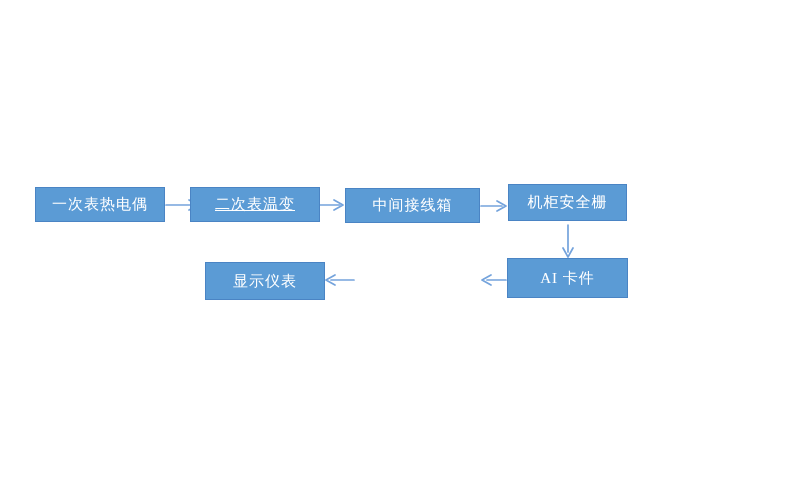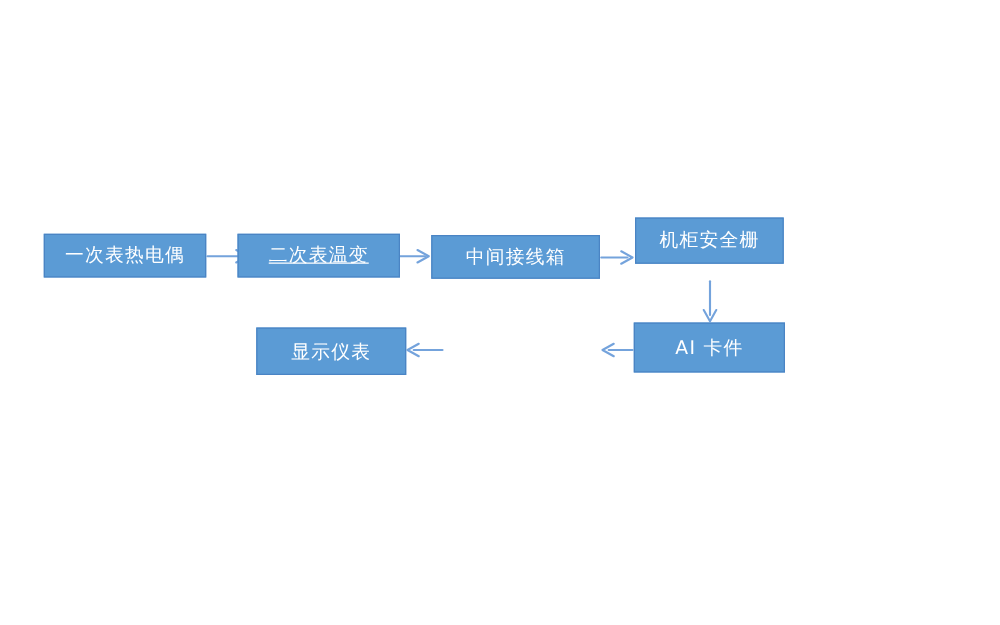--- a/index.html
+++ b/index.html
@@ -39,24 +39,24 @@
     justify-content: center;
     font-size: 15px;
     letter-spacing: 1px;
     box-sizing: border-box;
     text-align: center;
     white-space: nowrap;
   }
   .n1 { left: 35px;  top: 187px; width: 130px; height: 35px; }
   .n2 { left: 190px; top: 187px; width: 130px; height: 35px; text-decoration: underline; }
   .n3 { left: 345px; top: 188px; width: 135px; height: 35px; }
-  .n4 { left: 508px; top: 174px; width: 119px; height: 37px; }
+  .n4 { left: 508px; top: 184px; width: 119px; height: 37px; }
   .n5 { left: 205px; top: 262px; width: 120px; height: 38px; font-family: Liberation Mono, monospace; }
   .n6 { left: 355px; top: 263px; width: 125px; height: 37px; }
-  .n7 { left: 507px; top: 258px; width: 121px; height: 40px; }
+  .n7 { left: 507px; top: 258px; width: 121px; height: 40px; font-family: Liberation Serif, serif; }
 </style>
 </head>
 <body>
 
 <div class="canvas">
 
   <svg class="arrows" viewBox="0 0 800 500" xmlns="http://www.w3.org/2000/svg">
 
     <g>
       <path d="M166 205 H 196"></path>

